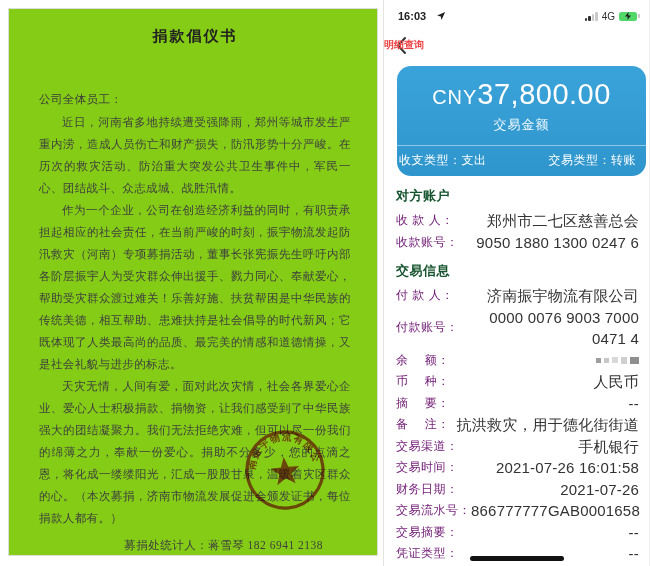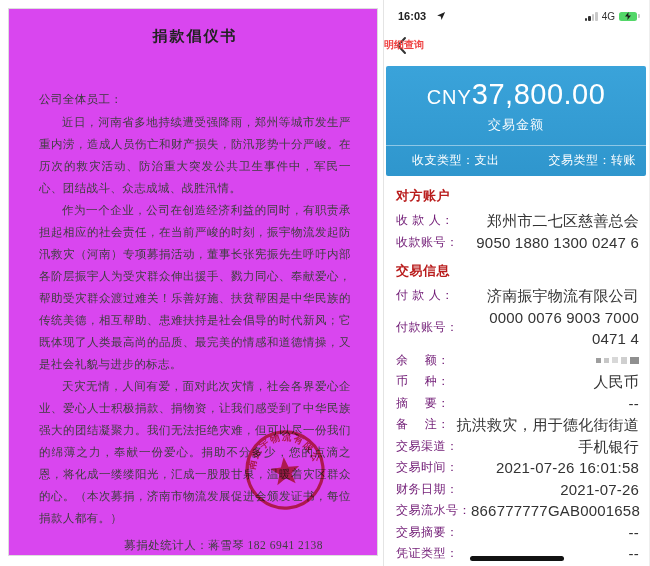--- a/index.html
+++ b/index.html
@@ -5,21 +5,21 @@
   html,body{margin:0;padding:0;}
   body{
     width:650px;height:566px;position:relative;background:#ffffff;
     font-family:"Liberation Sans","DejaVu Sans",sans-serif;
     overflow:hidden;
   }
 
   
   .doc-page{
     position:absolute;left:8px;top:8px;width:370px;height:548px;
-    background:#d946ef;border:1px solid #ddd;box-sizing:border-box;
+    background:#84cc16;border:1px solid #ddd;box-sizing:border-box;
     padding:16px 26px 0 30px;overflow:hidden;
     font-family:"Liberation Serif","DejaVu Serif",serif;color:#3b3b3b;
   }
   .doc-title{
     text-align:center;font-weight:bold;font-size:15px;color:#222;
     letter-spacing:2px;line-height:22px;margin-bottom:4px;
   }
   .doc-salutation{font-size:11.5px;line-height:24px;letter-spacing:.4px;margin-top:40px;}
   .doc-para{
     font-size:11.5px;line-height:22px;letter-spacing:.4px;
@@ -69,36 +69,36 @@
   }
   .nav-bar{
     height:34px;display:flex;align-items:center;position:relative;padding:0 12px;
   }
   .back-btn{width:20px;height:20px;display:flex;align-items:center;cursor:pointer;}
   .nav-title{
     position:absolute;left:0;right:0;text-align:left;
     font-size:10px;font-weight:bold;color:#ef4444;
   }
   .amount-card{
-    margin:4px 3px 0 2px;height:110px;border-radius:2px;
+    margin:4px 3px 0 13px;height:110px;border-radius:14px;
     background:linear-gradient(180deg,#3aa3da 0%,#2f96cd 100%);
     color:#fff;display:flex;flex-direction:column;
   }
   .amount-main{flex:1;display:flex;flex-direction:column;align-items:center;justify-content:center;}
   .amount-line{display:flex;align-items:baseline;}
   .amount-cur{font-size:20px;letter-spacing:1px;}
   .amount-val{font-size:29px;letter-spacing:.5px;}
   .amount-caption{font-size:13px;margin-top:5px;opacity:.95;letter-spacing:1px;}
   .card-footer{
     border-top:1px solid rgba(255,255,255,.45);
     display:flex;justify-content:space-between;align-items:center;
-    padding:6px 10px 7px 26px;font-size:12px;letter-spacing:.5px;
+    padding:6px 10px 7px 2px;font-size:12px;letter-spacing:.5px;
   }
   .details{padding:2px 10px 0 12px;}
-  .sec-header{font-size:13px;font-weight:bold;color:#b91c1c;margin:9px 0 5px 0;letter-spacing:.5px;}
+  .sec-header{font-size:13px;font-weight:bold;color:#14532d;margin:9px 0 5px 0;letter-spacing:.5px;}
   .d-row{display:flex;justify-content:space-between;align-items:center;line-height:21.5px;}
   .d-label{font-size:12px;color:#701a75;white-space:pre;letter-spacing:.5px;}
   .d-value{font-size:15px;color:#333;text-align:right;letter-spacing:.2px;}
   .mosaic{display:flex;align-items:center;gap:3px;}
   .mosaic i{display:block;}
   .m1{width:5px;height:5px;background:#9e9e9e;}
   .m2{width:5px;height:5px;background:#c7c7c7;}
   .m3{width:6px;height:6px;background:#d8d8d8;}
   .m4{width:6px;height:7px;background:#cfcfcf;}
   .m5{width:9px;height:7px;background:#8f8f8f;}

